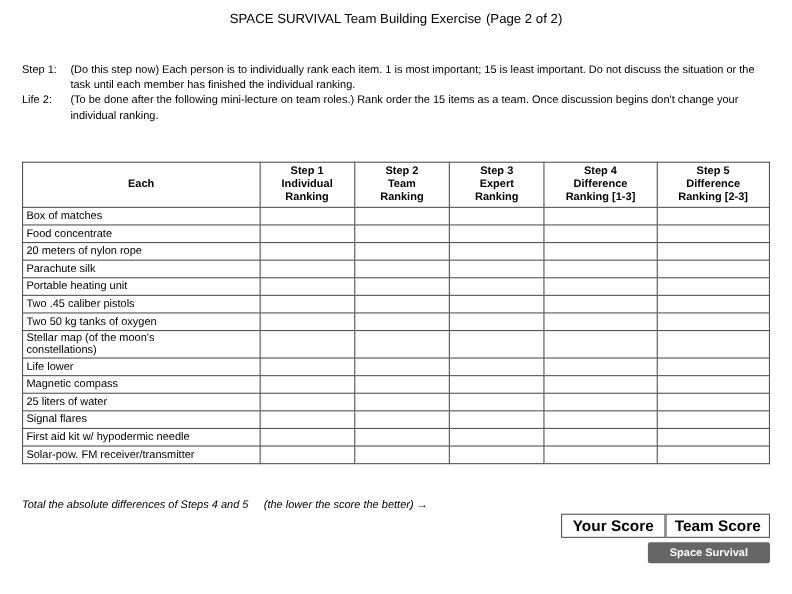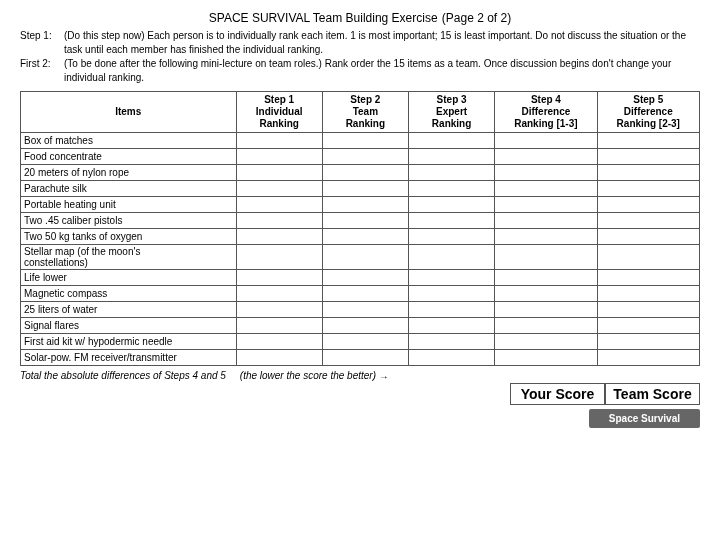--- a/index.html
+++ b/index.html
@@ -10,20 +10,21 @@
       font-size: 11px;
       background: #fff;
       overflow: hidden;
     }
     .page {
       width: 720px;
       height: 540px;
       padding: 8px 20px 8px 20px;
       display: flex;
       flex-direction: column;
+      gap: 28px;
     }
     .main-title {
       text-align: center;
       font-size: 15px;
       font-weight: bold;
       margin-bottom: 4px;
     }
     .main-title span {
       font-weight: normal;
       font-size: 12px;
@@ -127,29 +128,29 @@
     <span>SPACE SURVIVAL Team Building Exercise</span>
     <span>(Page 2 of 2)</span>
   </div>
 
   <div class="steps-text">
     <div class="step-row">
       <span class="step-label">Step 1:</span>
       <span>(Do this step now) Each person is to individually rank each item.  1 is most important;  15 is least important. Do not discuss the situation or the task until each member has finished the individual ranking.</span>
     </div>
     <div class="step-row">
-      <span class="step-label">First 2:</span>
+      <span class="step-label">Life 2:</span>
       <span>(To be done after the following mini-lecture on team roles.) Rank order the 15 items as a team.  Once discussion begins don't change your individual ranking.</span>
     </div>
   </div>
 
   <table>
     <thead>
       <tr class="header-row">
-        <th class="col-items">Items</th>
+        <th class="col-items">Each</th>
         <th class="col-step">Step 1<br>Individual<br>Ranking</th>
         <th class="col-step">Step 2<br>Team<br>Ranking</th>
         <th class="col-step">Step 3<br>Expert<br>Ranking</th>
         <th class="col-step-wide">Step 4<br>Difference<br>Ranking [1-3]</th>
         <th class="col-step-wide">Step 5<br>Difference<br>Ranking [2-3]</th>
       </tr>
     </thead>
     <tbody id="table-body">
     <tr>
           <td>Box of matches</td>

